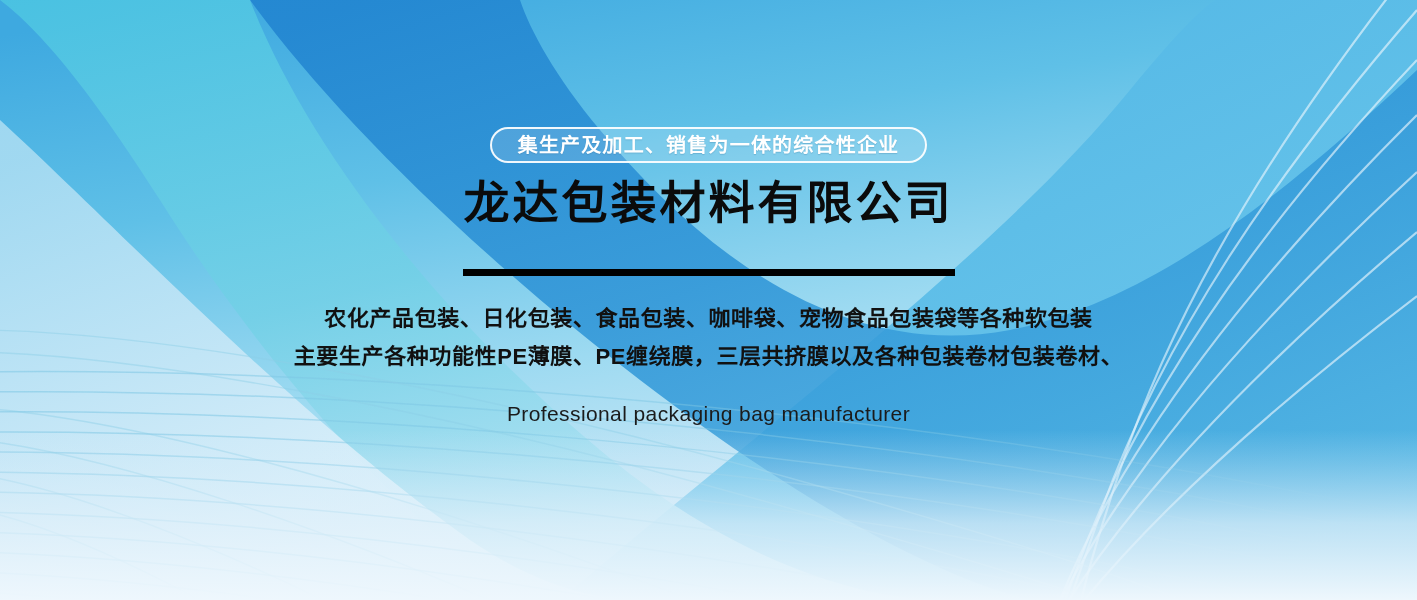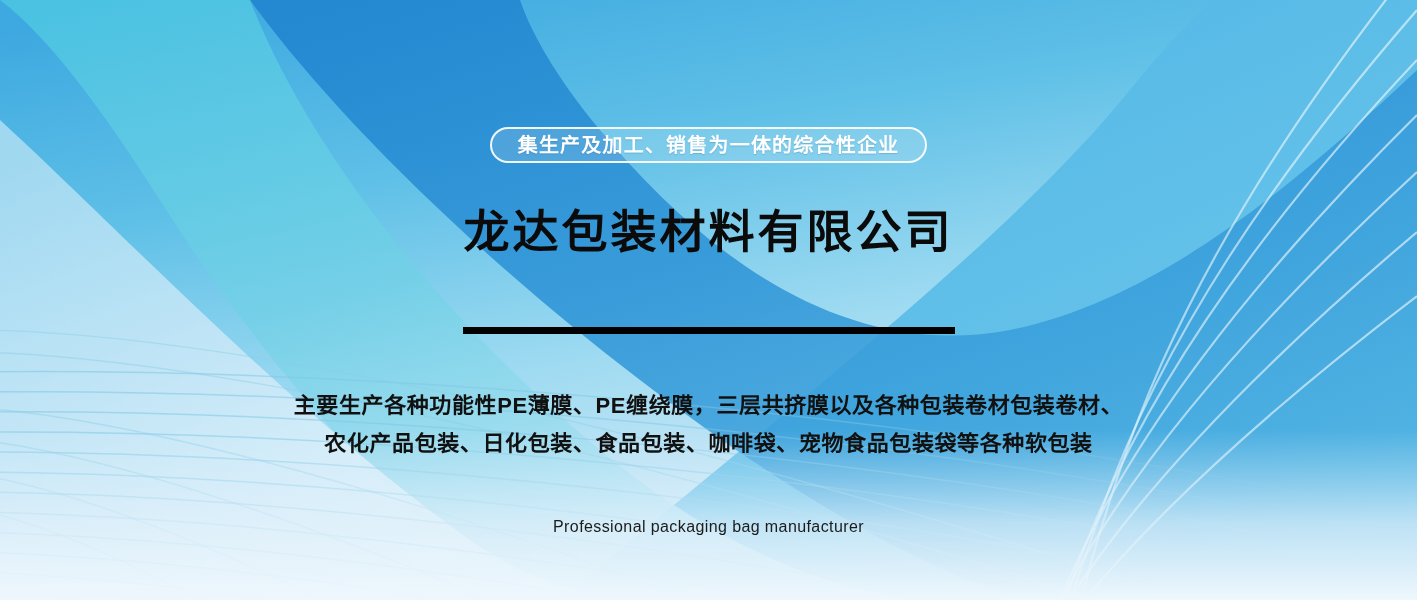--- a/index.html
+++ b/index.html
@@ -28,21 +28,20 @@
   }
 
   
   #content {
     position: absolute;
     inset: 0;
     display: flex;
     flex-direction: column;
     align-items: center;
     z-index: 5;
-    gap: 29px;
   }
 
   .tagline-pill {
     margin-top: 127px;
     height: 36px;
     padding: 0 26px;
     display: flex;
     align-items: center;
     justify-content: center;
     border: 2px solid rgba(255,255,255,0.92);
@@ -89,21 +88,21 @@
     font-size: 22px;
     font-weight: 700;
     letter-spacing: 0.6px;
     line-height: 1.25;
     white-space: nowrap;
   }
 
   .english-line {
     margin-top: 32px;
     color: #1b1b1b;
-    font-size: 16px;
+    font-size: 21px;
     font-weight: 400;
     letter-spacing: 0.4px;
     white-space: nowrap;
   }
 </style>
 </head>
 <body>
 
 <div id="banner">
 
@@ -219,20 +218,20 @@
 
     <div class="tagline-pill">
       <span>集生产及加工、销售为一体的综合性企业</span>
     </div>
 
     <h1 class="main-title">龙达包装材料有限公司</h1>
 
     <div class="title-rule"></div>
 
     <div class="desc-block">
+      <div class="desc-line">农化产品包装、日化包装、食品包装、咖啡袋、宠物食品包装袋等各种软包装</div>
       <div class="desc-line">主要生产各种功能性PE薄膜、PE缠绕膜，三层共挤膜以及各种包装卷材包装卷材、</div>
-      <div class="desc-line">农化产品包装、日化包装、食品包装、咖啡袋、宠物食品包装袋等各种软包装</div>
     </div>
 
     <div class="english-line">Professional packaging bag manufacturer</div>
 
   </div>
 </div>
 
 </body></html>

